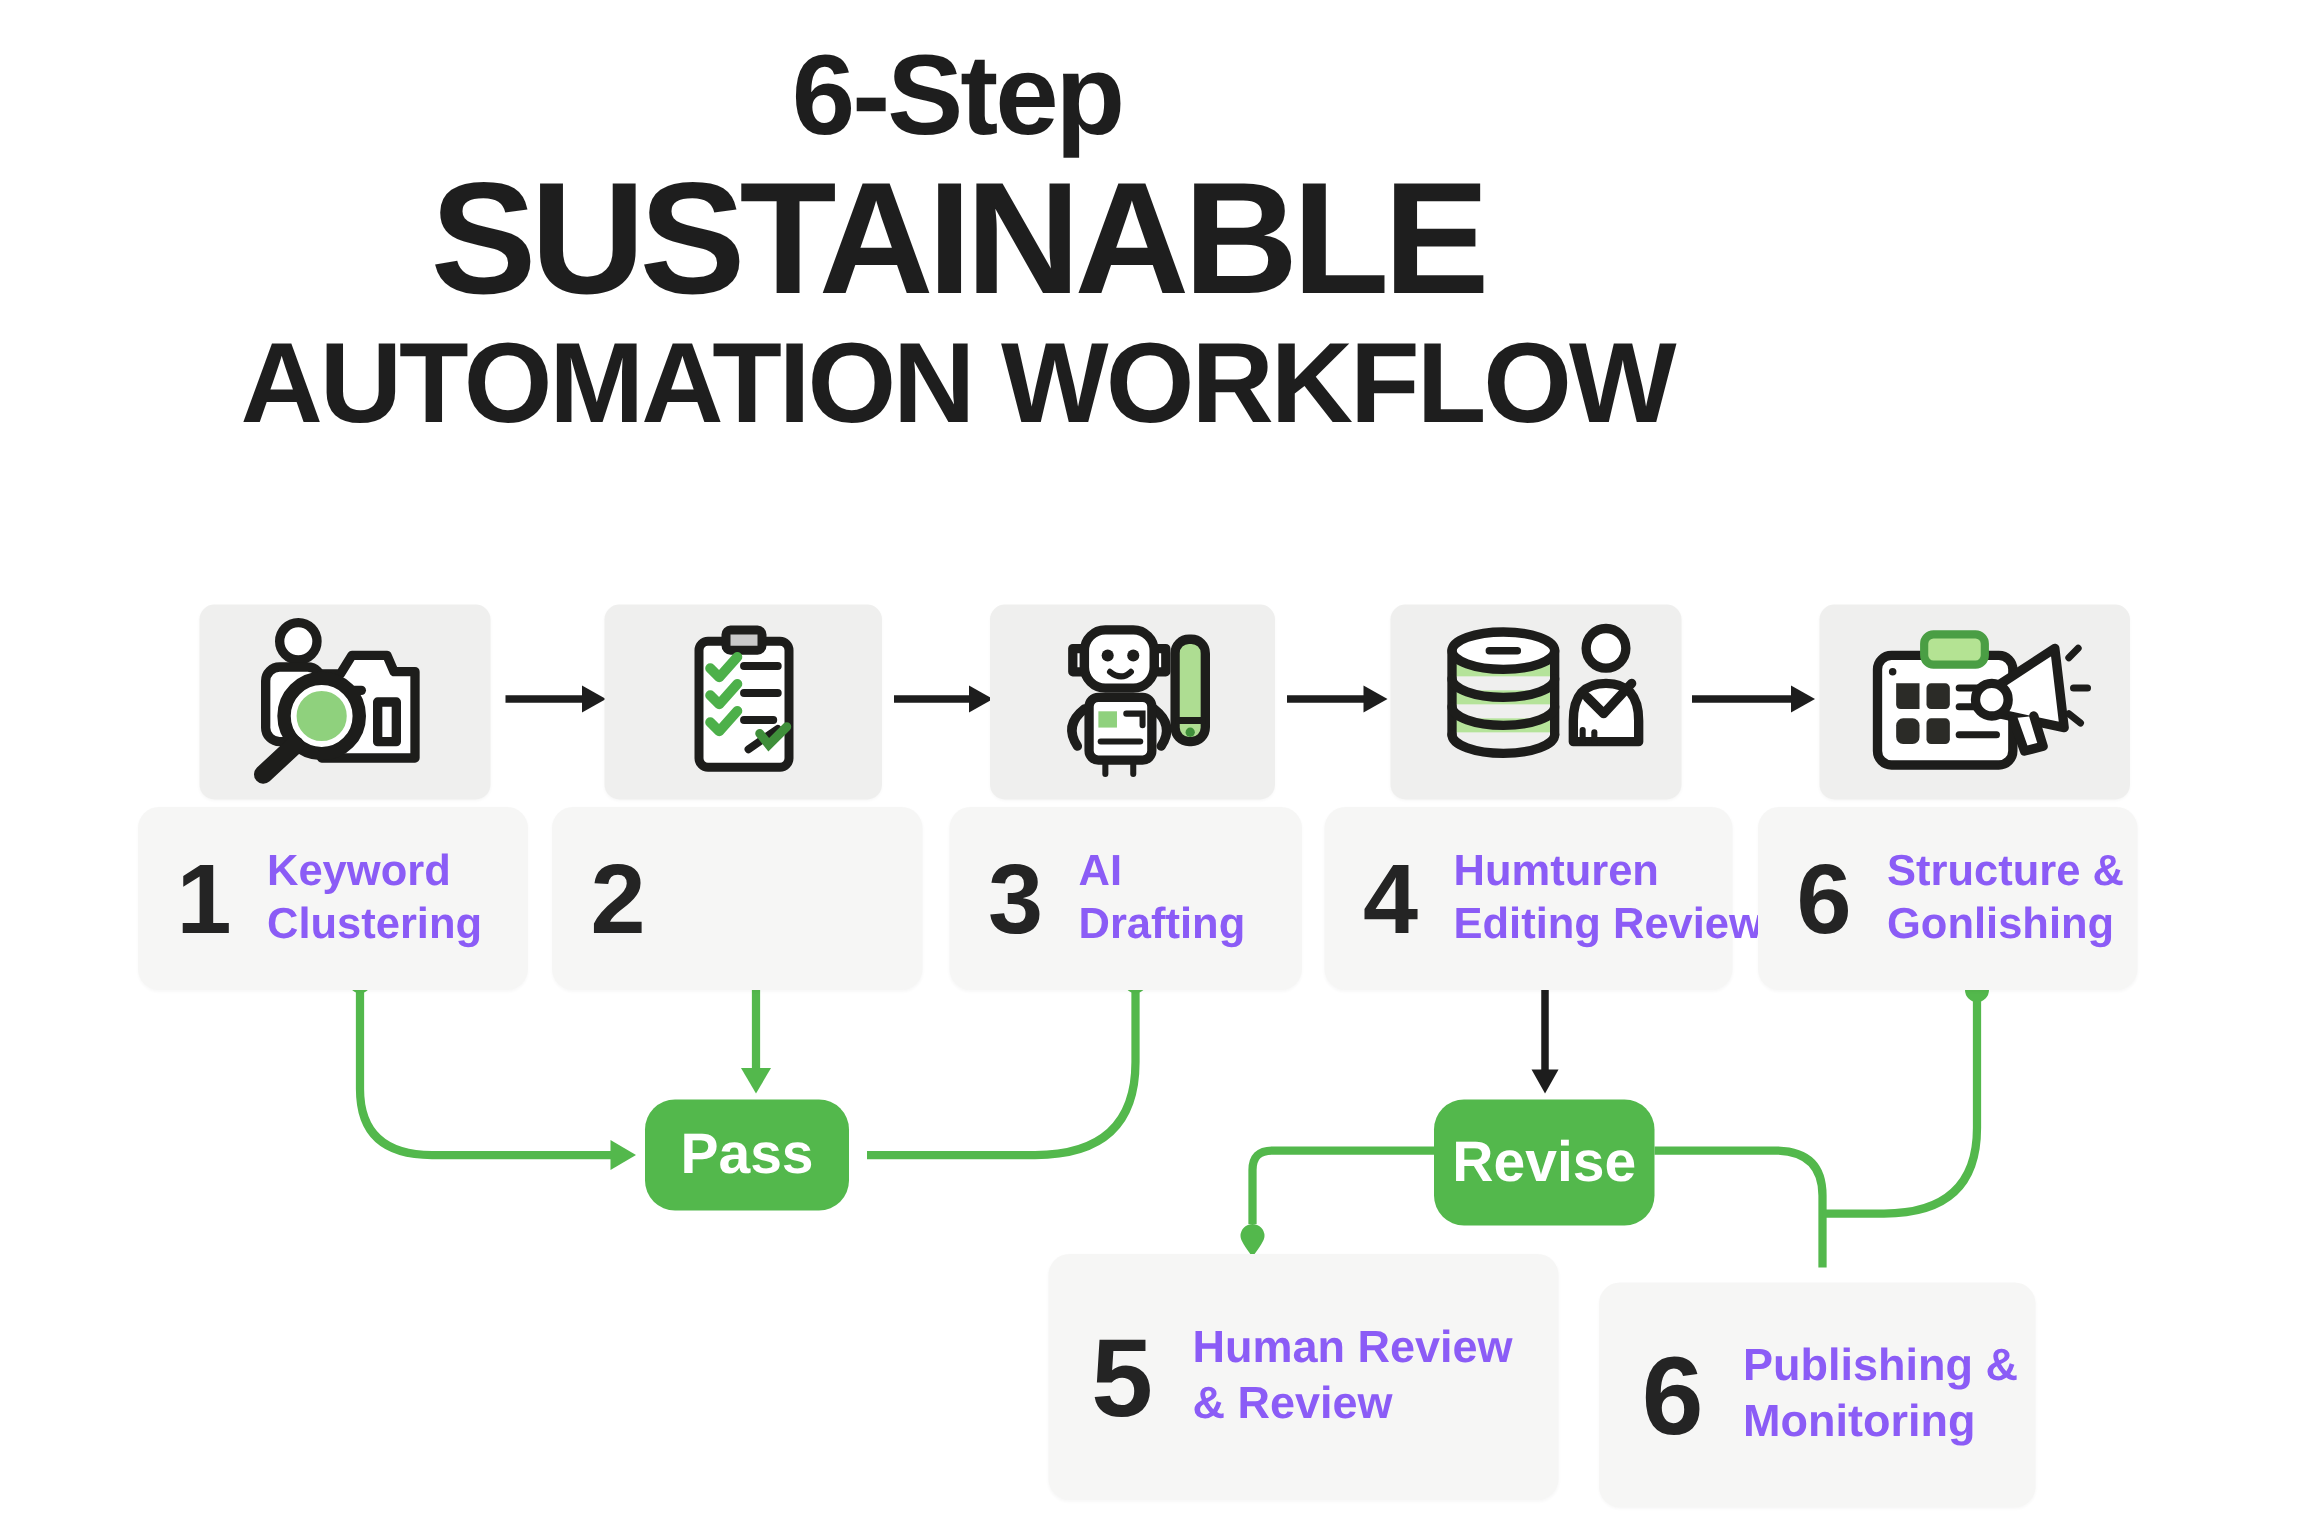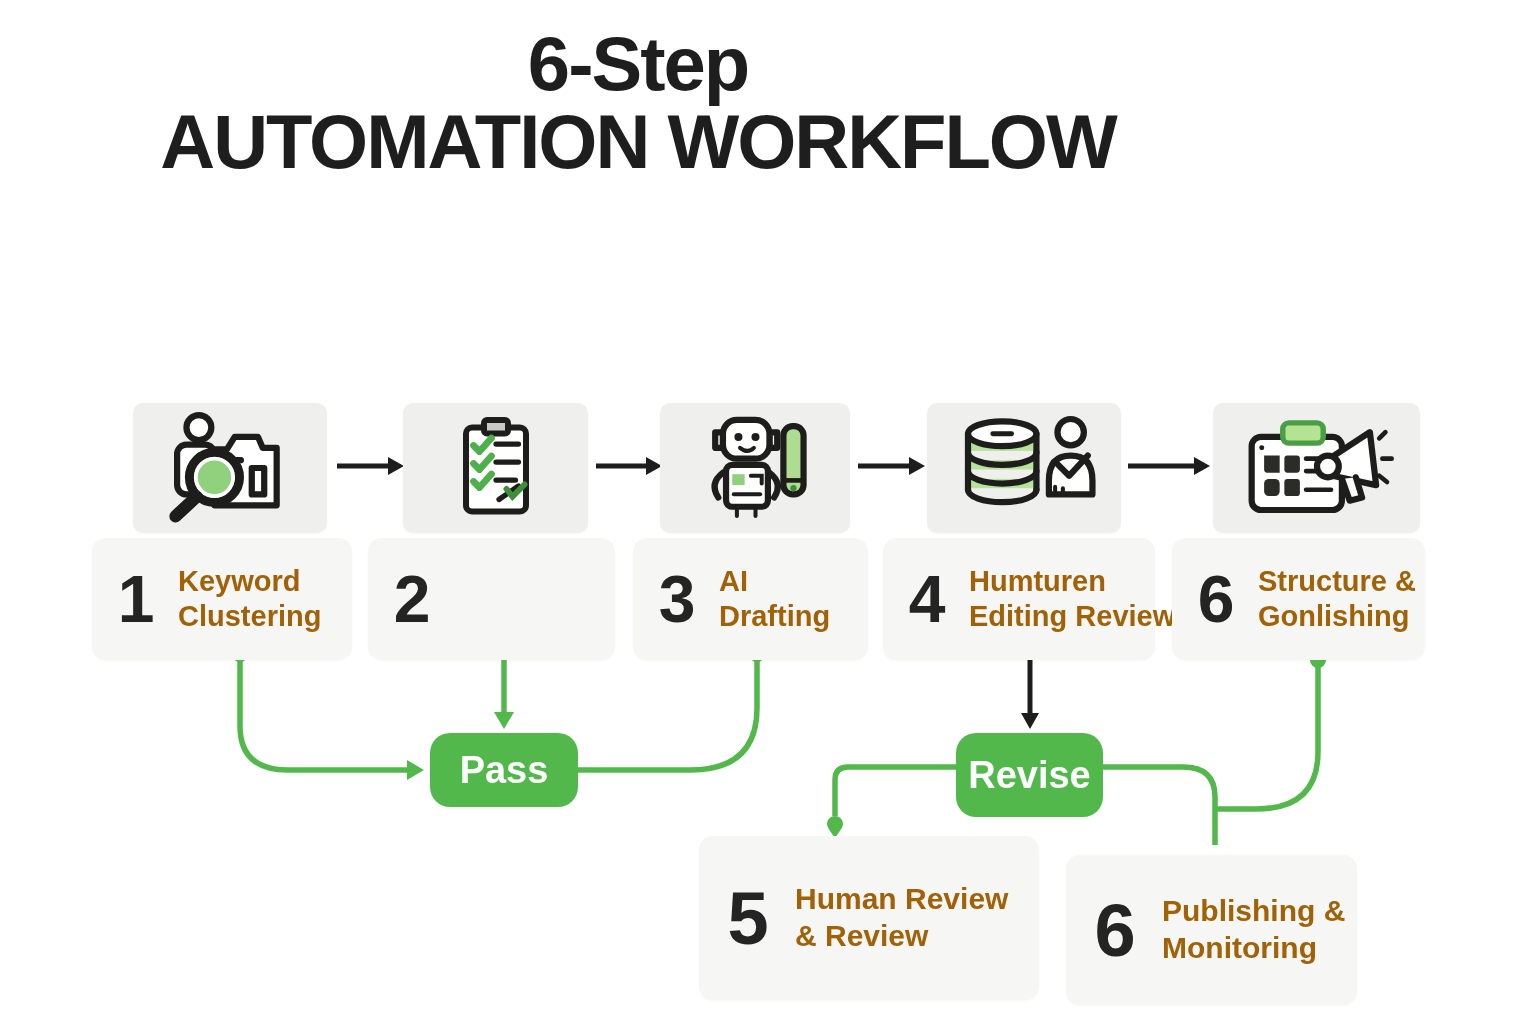--- a/index.html
+++ b/index.html
@@ -13,31 +13,32 @@
   .title-l3{font-size:76px;font-weight:700;letter-spacing:-2px;line-height:1.05;}
   
   .icon-box{background:#efefee;border-radius:10px;display:flex;align-items:center;
             justify-content:center;box-shadow:0 1px 2px rgba(0,0,0,0.03);}
   
   .label-box{background:#f6f6f5;border-radius:14px;display:flex;align-items:center;
              box-shadow:0 1px 2px rgba(0,0,0,0.03);}
   .step-num{font-weight:900;font-size:66px;color:#242424;width:86px;text-align:center;
             flex:0 0 auto;letter-spacing:-2px;}
   .step-num.big{font-size:74px;width:96px;}
-  .step-text{font-weight:700;font-size:29px;line-height:1.22;color:#a16207;white-space:nowrap;}
+  .step-text{font-weight:700;font-size:29px;line-height:1.22;color:#8b5cf6;white-space:nowrap;}
   .badge{border-radius:20px;display:flex;align-items:center;justify-content:center;
          color:#ffffff;font-weight:700;font-size:38px;}
   svg{display:block;}
   .overlay{left:0;top:0;pointer-events:none;}
 </style>
 </head>
 <body>
 
 <div class="abs title-wrap">
   <div class="title-l1">6-Step</div>
+  <div class="title-l2">SUSTAINABLE</div>
   <div class="title-l3">AUTOMATION WORKFLOW</div>
 </div>
 
 <svg class="abs overlay" width="1536" height="1024" viewBox="0 0 1536 1024">
   <defs>
     <path id="drop" d="M0,0 C5,7 8,11 8,14 A8,8 0 1,1 -8,14 C-8,11 -5,7 0,0 Z" fill="#53b84c"></path>
   </defs>
   <g stroke="#1d1d1d" stroke-width="5" fill="none">
     <path d="M337,466 H390"></path>
       <polygon points="404,466 388,457 388,475" fill="#1d1d1d" stroke="none"></polygon>
@@ -218,21 +219,21 @@
   </div>
 </div>
 <div class="abs label-box" style="left:1172px;top:538px;width:253px;height:122px;">
   <div class="step-num">6</div>
   <div class="step-text">
     <div>Structure &amp;</div>
       <div>Gonlishing</div>
   </div>
 </div>
 
-<div class="abs badge" style="left:430px;top:733px;width:148px;height:74px;background:#53b84c;">
+<div class="abs badge" style="left:430px;top:733px;width:136px;height:74px;background:#53b84c;">
   <span>Pass</span>
 </div>
 <div class="abs badge" style="left:956px;top:733px;width:147px;height:84px;background:#53b84c;">
   <span>Revise</span>
 </div>
 
 <div class="abs label-box" style="left:699px;top:836px;width:340px;height:164px;">
   <div class="step-num big">5</div>
   <div class="step-text" style="font-size:30px;">
     <div>Human Review</div>

